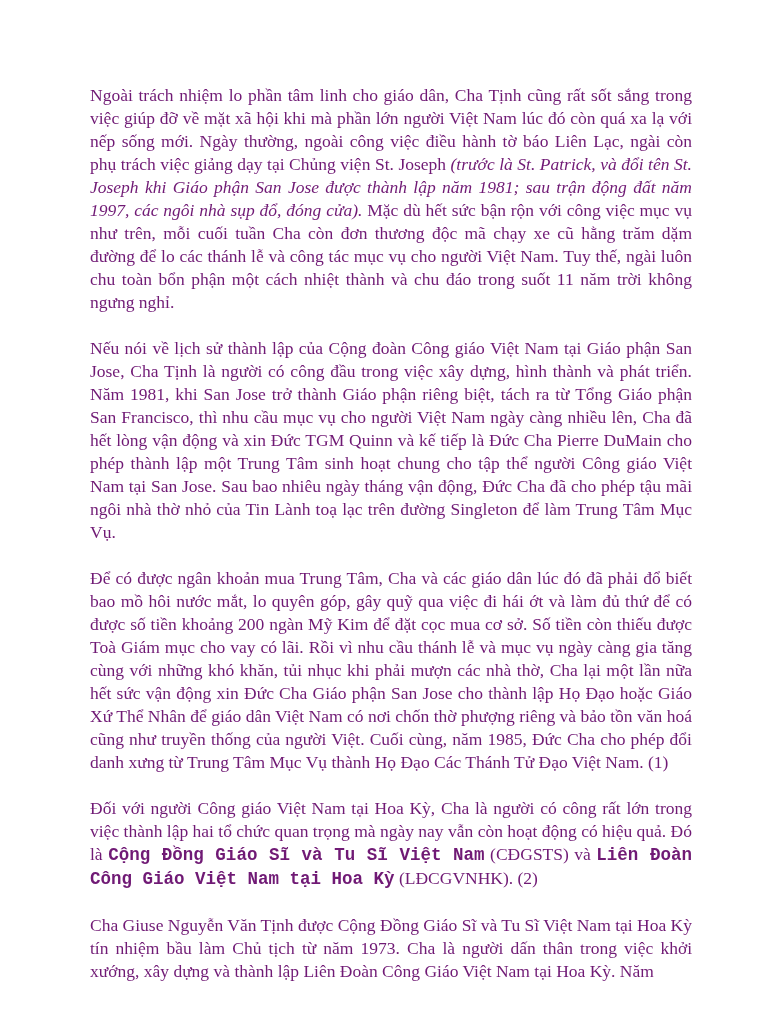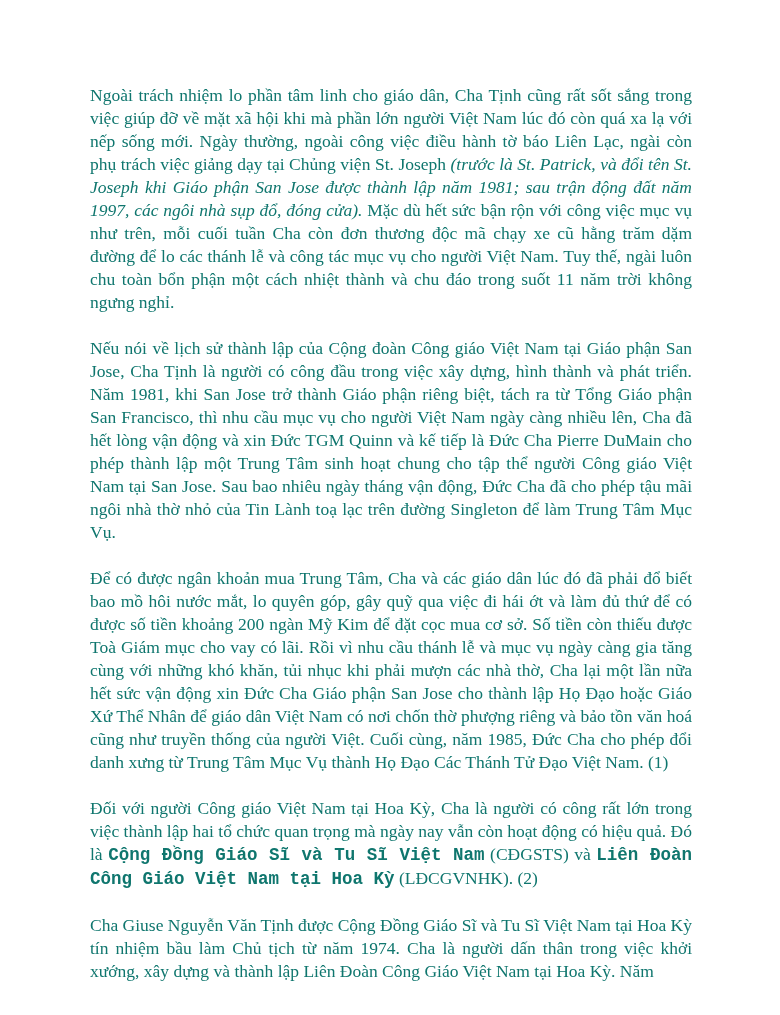--- a/index.html
+++ b/index.html
@@ -32,20 +32,20 @@
   }
   .para:last-child { margin-bottom: 0; }
   .run-normal { font-style: normal; font-weight: normal; }
   .run-italic { font-style: italic; }
   .run-bold   { font-weight: bold; font-family: Liberation Mono, monospace; }
 </style>
 </head>
 <body>
 
 <div class="page">
-  <article class="text-block" style="color: #0f766e;">
+  <article class="text-block" style="color: #701a75;">
       <p class="para"><span class="run-normal">Ngoài trách nhiệm lo phần tâm linh cho giáo dân, Cha Tịnh cũng rất sốt sắng trong việc giúp đỡ về mặt xã hội khi mà phần lớn người Việt Nam lúc đó còn quá xa lạ với nếp sống mới. Ngày thường, ngoài công việc điều hành tờ báo Liên Lạc, ngài còn phụ trách việc giảng dạy tại Chủng viện St. Joseph </span><span class="run-italic">(trước là St. Patrick, và đổi tên St. Joseph khi Giáo phận San Jose được thành lập năm 1981; sau trận động đất năm 1997, các ngôi nhà sụp đổ, đóng cửa).</span><span class="run-normal"> Mặc dù hết sức bận rộn với công việc mục vụ như trên, mỗi cuối tuần Cha còn đơn thương độc mã chạy xe cũ hằng trăm dặm đường để lo các thánh lễ và công tác mục vụ cho người Việt Nam. Tuy thế, ngài luôn chu toàn bổn phận một cách nhiệt thành và chu đáo trong suốt 11 năm trời không ngưng nghỉ.</span></p>
       <p class="para"><span class="run-normal">Nếu nói về lịch sử thành lập của Cộng đoàn Công giáo Việt Nam tại Giáo phận San Jose, Cha Tịnh là người có công đầu trong việc xây dựng, hình thành và phát triển. Năm 1981, khi San Jose trở thành Giáo phận riêng biệt, tách ra từ Tổng Giáo phận San Francisco, thì nhu cầu mục vụ cho người Việt Nam ngày càng nhiều lên, Cha đã hết lòng vận động và xin Đức TGM Quinn và kế tiếp là Đức Cha Pierre DuMain cho phép thành lập một Trung Tâm sinh hoạt chung cho tập thể người Công giáo Việt Nam tại San Jose. Sau bao nhiêu ngày tháng vận động, Đức Cha đã cho phép tậu mãi ngôi nhà thờ nhỏ của Tin Lành toạ lạc trên đường Singleton để làm Trung Tâm Mục Vụ.</span></p>
       <p class="para"><span class="run-normal">Để có được ngân khoản mua Trung Tâm, Cha và các giáo dân lúc đó đã phải đổ biết bao mồ hôi nước mắt, lo quyên góp, gây quỹ qua việc đi hái ớt và làm đủ thứ để có được số tiền khoảng 200 ngàn Mỹ Kim để đặt cọc mua cơ sở. Số tiền còn thiếu được Toà Giám mục cho vay có lãi. Rồi vì nhu cầu thánh lễ và mục vụ ngày càng gia tăng cùng với những khó khăn, tủi nhục khi phải mượn các nhà thờ, Cha lại một lần nữa hết sức vận động xin Đức Cha Giáo phận San Jose cho thành lập Họ Đạo hoặc Giáo Xứ Thể Nhân để giáo dân Việt Nam có nơi chốn thờ phượng riêng và bảo tồn văn hoá cũng như truyền thống của người Việt. Cuối cùng, năm 1985, Đức Cha cho phép đổi danh xưng từ Trung Tâm Mục Vụ thành Họ Đạo Các Thánh Tử Đạo Việt Nam. (1)</span></p>
       <p class="para"><span class="run-normal">Đối với người Công giáo Việt Nam tại Hoa Kỳ, Cha là người có công rất lớn trong việc thành lập hai tổ chức quan trọng mà ngày nay vẫn còn hoạt động có hiệu quả. Đó là </span><span class="run-bold">Cộng Đồng Giáo Sĩ và Tu Sĩ Việt Nam</span><span class="run-normal"> (CĐGSTS) và </span><span class="run-bold">Liên Đoàn Công Giáo Việt Nam tại Hoa Kỳ</span><span class="run-normal"> (LĐCGVNHK). (2)</span></p>
-      <p class="para"><span class="run-normal">Cha Giuse Nguyễn Văn Tịnh được Cộng Đồng Giáo Sĩ và Tu Sĩ Việt Nam tại Hoa Kỳ tín nhiệm bầu làm Chủ tịch từ năm 1974. Cha là người dấn thân trong việc khởi xướng, xây dựng và thành lập Liên Đoàn Công Giáo Việt Nam tại Hoa Kỳ. Năm</span></p>
+      <p class="para"><span class="run-normal">Cha Giuse Nguyễn Văn Tịnh được Cộng Đồng Giáo Sĩ và Tu Sĩ Việt Nam tại Hoa Kỳ tín nhiệm bầu làm Chủ tịch từ năm 1973. Cha là người dấn thân trong việc khởi xướng, xây dựng và thành lập Liên Đoàn Công Giáo Việt Nam tại Hoa Kỳ. Năm</span></p>
     </article>
 </div>
 
 </body></html>

